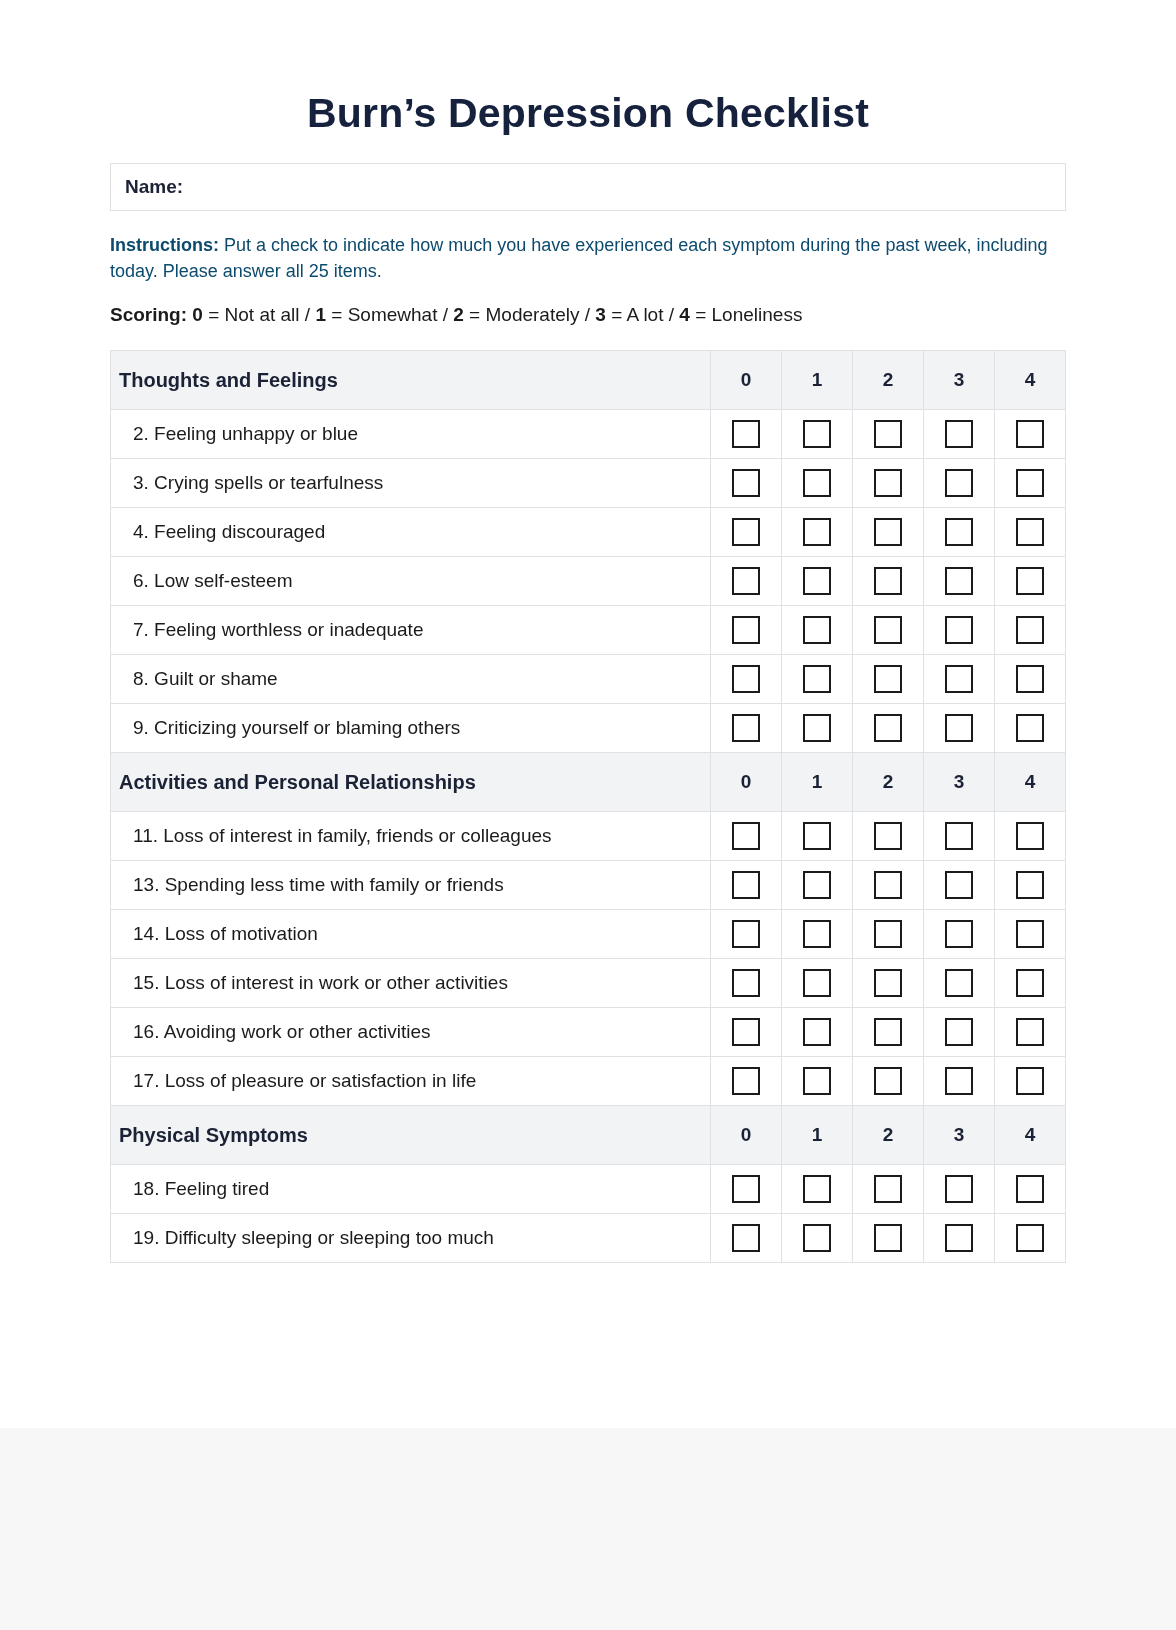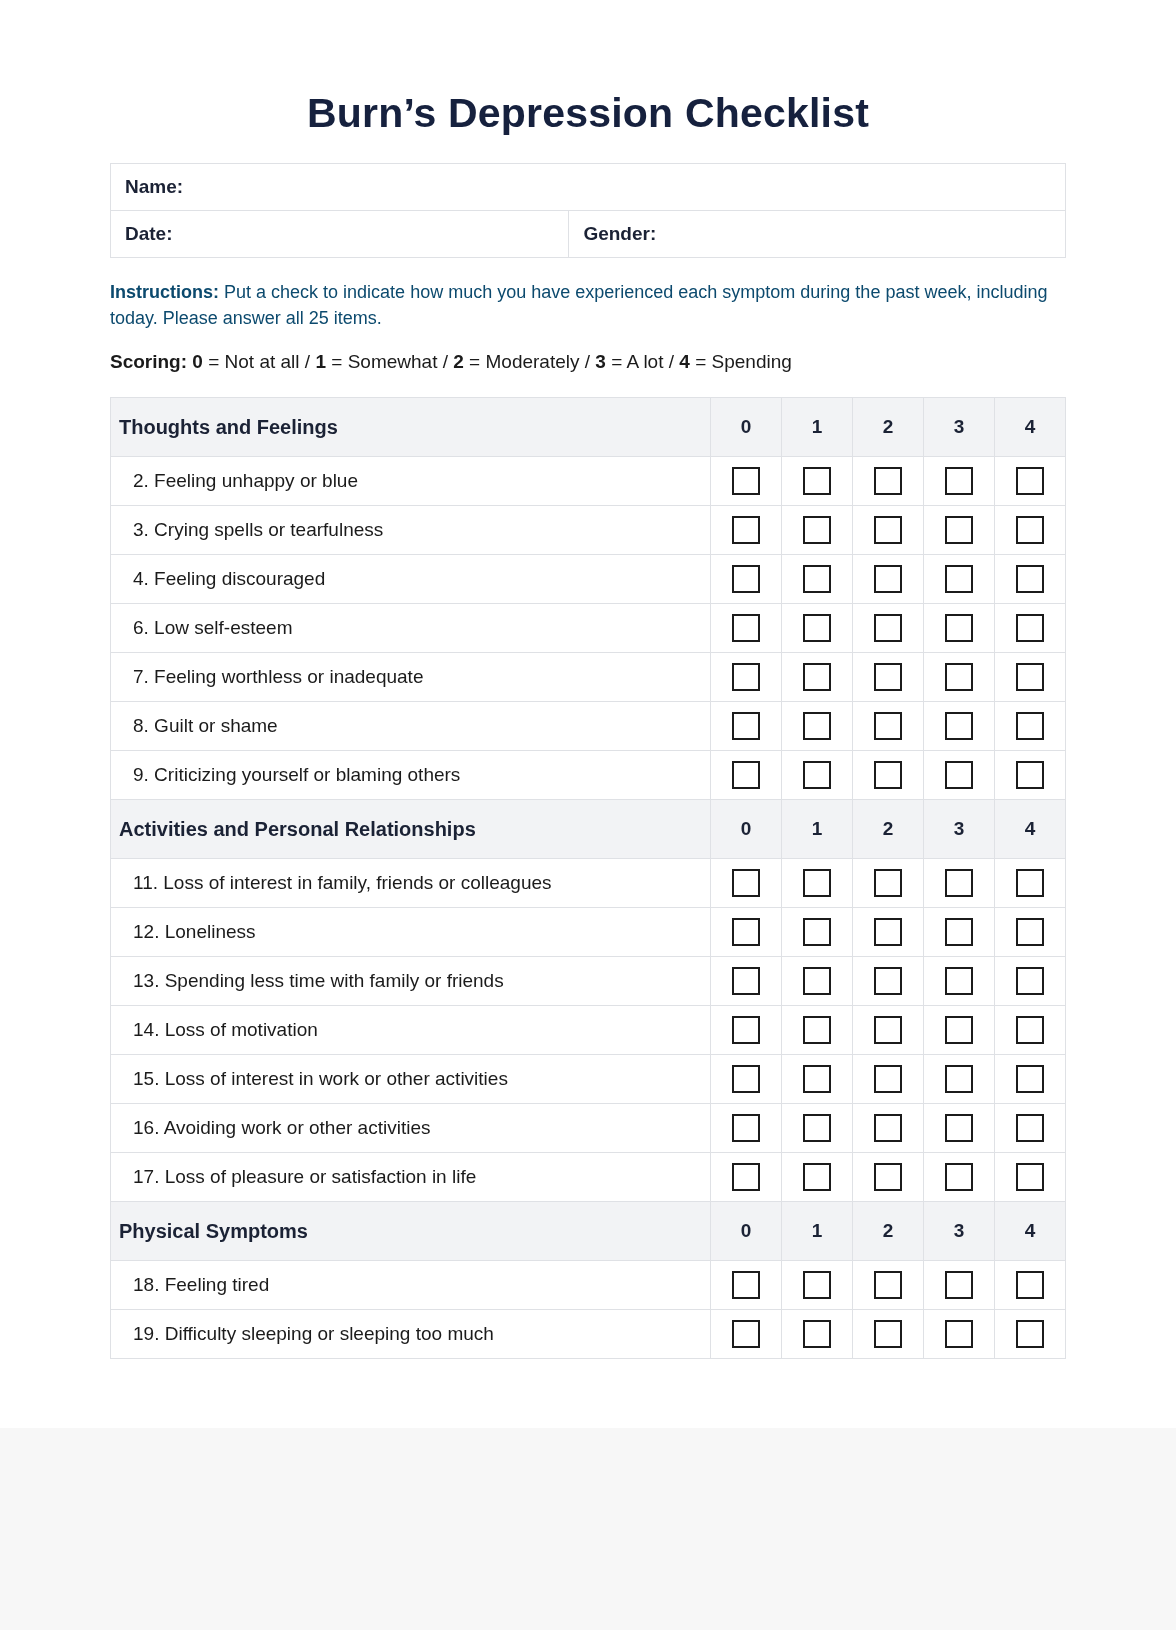--- a/index.html
+++ b/index.html
@@ -116,32 +116,28 @@
 <div class="page">
   <div class="content">
 
     <h1 class="title">Burn’s Depression Checklist</h1>
 
     <table class="idtable">
       <tbody>
           <tr>
         <td colspan="2">Name:</td>
       </tr>
-      <tr>
-        <td>Date:</td>
-        <td class="gender-cell">Gender:</td>
-      </tr>
     </tbody>
       </table>
 
     <p class="instructions"><b>Instructions:</b><span> Put a check to indicate how much you have experienced each symptom during the past week, including today. Please answer all 25 items.</span></p>
 
     <p class="scoring">
       <b>Scoring:</b>
-      <span id="scoring-options"><b> 0</b><span> = Not at all / </span><b> 1</b><span> = Somewhat / </span><b> 2</b><span> = Moderately / </span><b> 3</b><span> = A lot / </span><b> 4</b><span> = Spending</span></span>
+      <span id="scoring-options"><b> 0</b><span> = Not at all / </span><b> 1</b><span> = Somewhat / </span><b> 2</b><span> = Moderately / </span><b> 3</b><span> = A lot / </span><b> 4</b><span> = Loneliness</span></span>
     </p>
 
     <table class="checklist">
       <tbody id="checklist-body">
           <tr class="section">
             <th class="section-label">Thoughts and Feelings</th>
             <th class="section-num">0</th>
             <th class="section-num">1</th>
             <th class="section-num">2</th>
             <th class="section-num">3</th>
@@ -213,28 +209,20 @@
           </tr>
           <tr>
             <td class="item-label">11. Loss of interest in family, friends or colleagues</td>
             <td class="box-cell"><span class="checkbox"></span></td>
             <td class="box-cell"><span class="checkbox"></span></td>
             <td class="box-cell"><span class="checkbox"></span></td>
             <td class="box-cell"><span class="checkbox"></span></td>
             <td class="box-cell"><span class="checkbox"></span></td>
           </tr>
           <tr>
-            <td class="item-label">12. Loneliness</td>
-            <td class="box-cell"><span class="checkbox"></span></td>
-            <td class="box-cell"><span class="checkbox"></span></td>
-            <td class="box-cell"><span class="checkbox"></span></td>
-            <td class="box-cell"><span class="checkbox"></span></td>
-            <td class="box-cell"><span class="checkbox"></span></td>
-          </tr>
-          <tr>
             <td class="item-label">13. Spending less time with family or friends</td>
             <td class="box-cell"><span class="checkbox"></span></td>
             <td class="box-cell"><span class="checkbox"></span></td>
             <td class="box-cell"><span class="checkbox"></span></td>
             <td class="box-cell"><span class="checkbox"></span></td>
             <td class="box-cell"><span class="checkbox"></span></td>
           </tr>
           <tr>
             <td class="item-label">14. Loss of motivation</td>
             <td class="box-cell"><span class="checkbox"></span></td>

